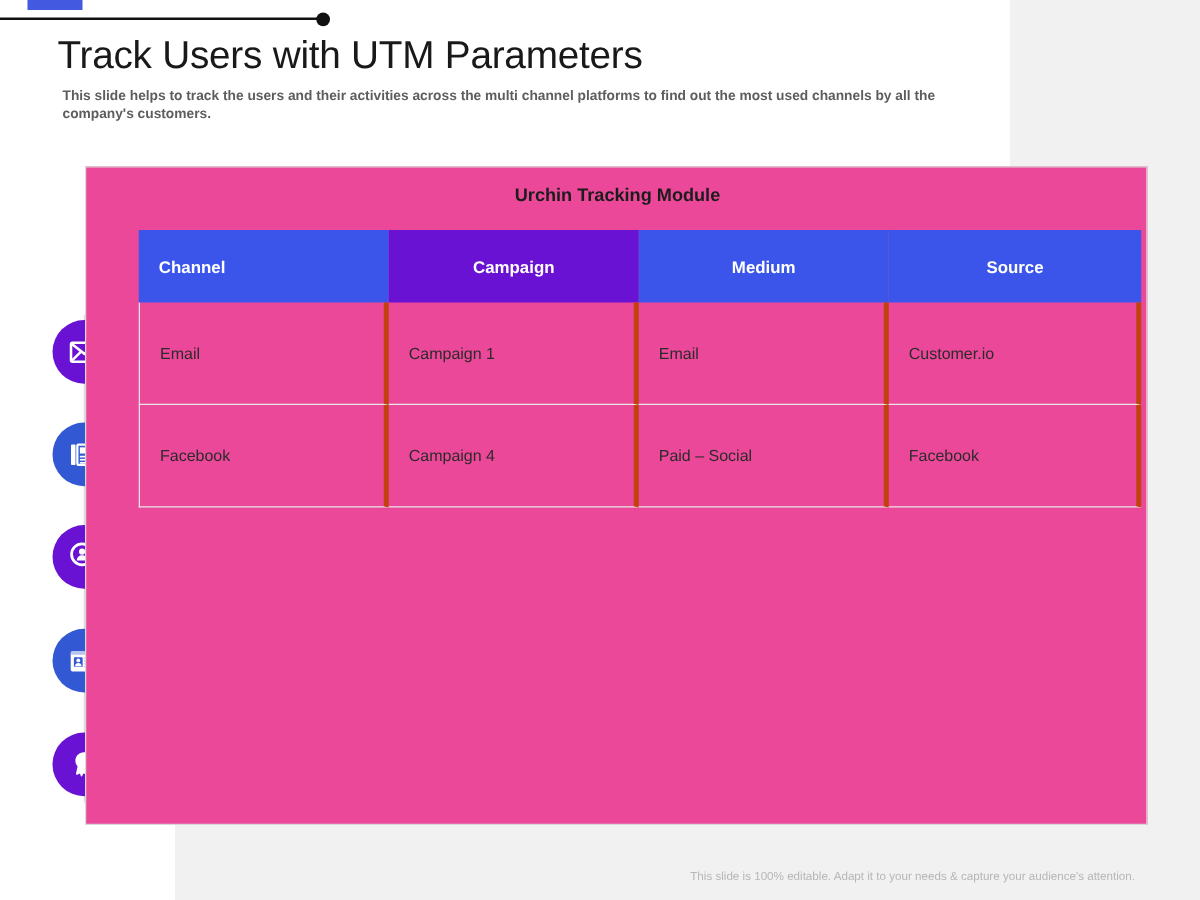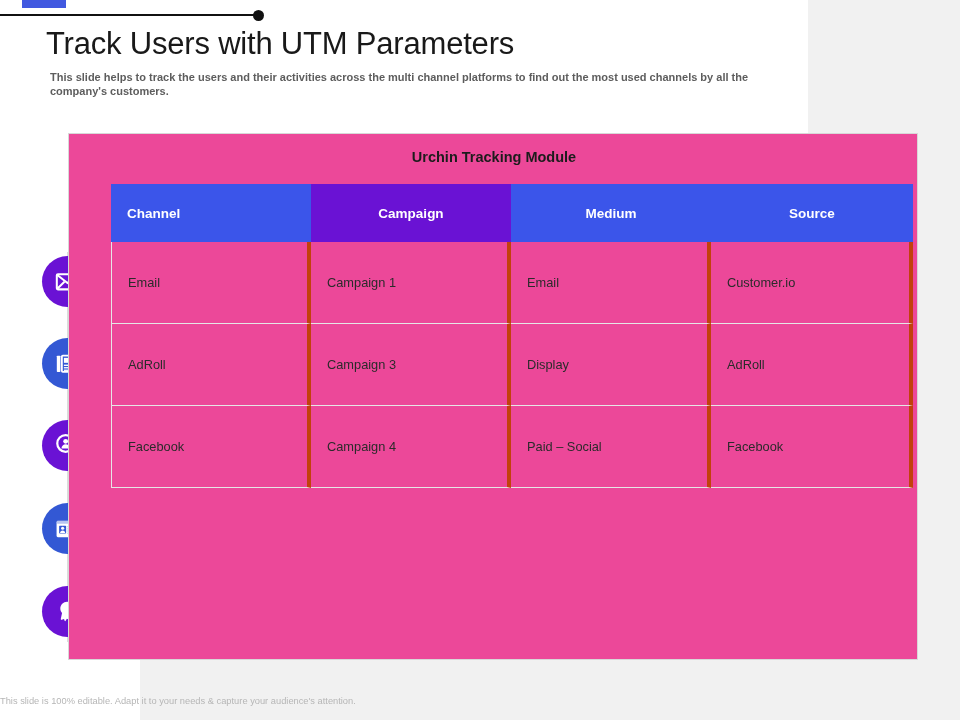--- a/index.html
+++ b/index.html
@@ -72,21 +72,21 @@
   .rail-line{position:absolute;left:67px;top:252px;width:1px;height:390px;background:#dcdcdc;}
   .icon{
     position:absolute;left:42px;width:51px;height:51px;border-radius:50%;
     display:flex;align-items:center;justify-content:center;
   }
   .ic-purple{background:#6a12d4;}
   .ic-blue{background:#3358d4;}
   .icon svg{display:block;}
 
   .footer{
-    position:absolute;left:0;top:696px;width:908px;text-align:left;
+    position:absolute;left:0;top:696px;width:908px;text-align:right;
     font-size:9.3px;color:#b6b6b6;font-weight:400;
   }
 </style>
 </head>
 <body>
 
 <div class="slide">
 
   <div class="grey-right"></div>
   <div class="grey-bottom"></div>
@@ -172,26 +172,20 @@
         </tr>
       </thead>
       <tbody>
         <tr>
           <td class="first">Email</td>
           <td class="mid">Campaign 1</td>
           <td class="mid">Email</td>
           <td class="mid">Customer.io</td>
         </tr>
         <tr>
-          <td class="first">AdRoll</td>
-          <td class="mid">Campaign 3</td>
-          <td class="mid">Display</td>
-          <td class="mid">AdRoll</td>
-        </tr>
-        <tr>
           <td class="first">Facebook</td>
           <td class="mid">Campaign 4</td>
           <td class="mid">Paid – Social</td>
           <td class="mid">Facebook</td>
         </tr>
       </tbody>
     </table>
   </div>
 
   <div class="footer">This slide is 100% editable. Adapt it to your needs &amp; capture your audience's attention.</div>

